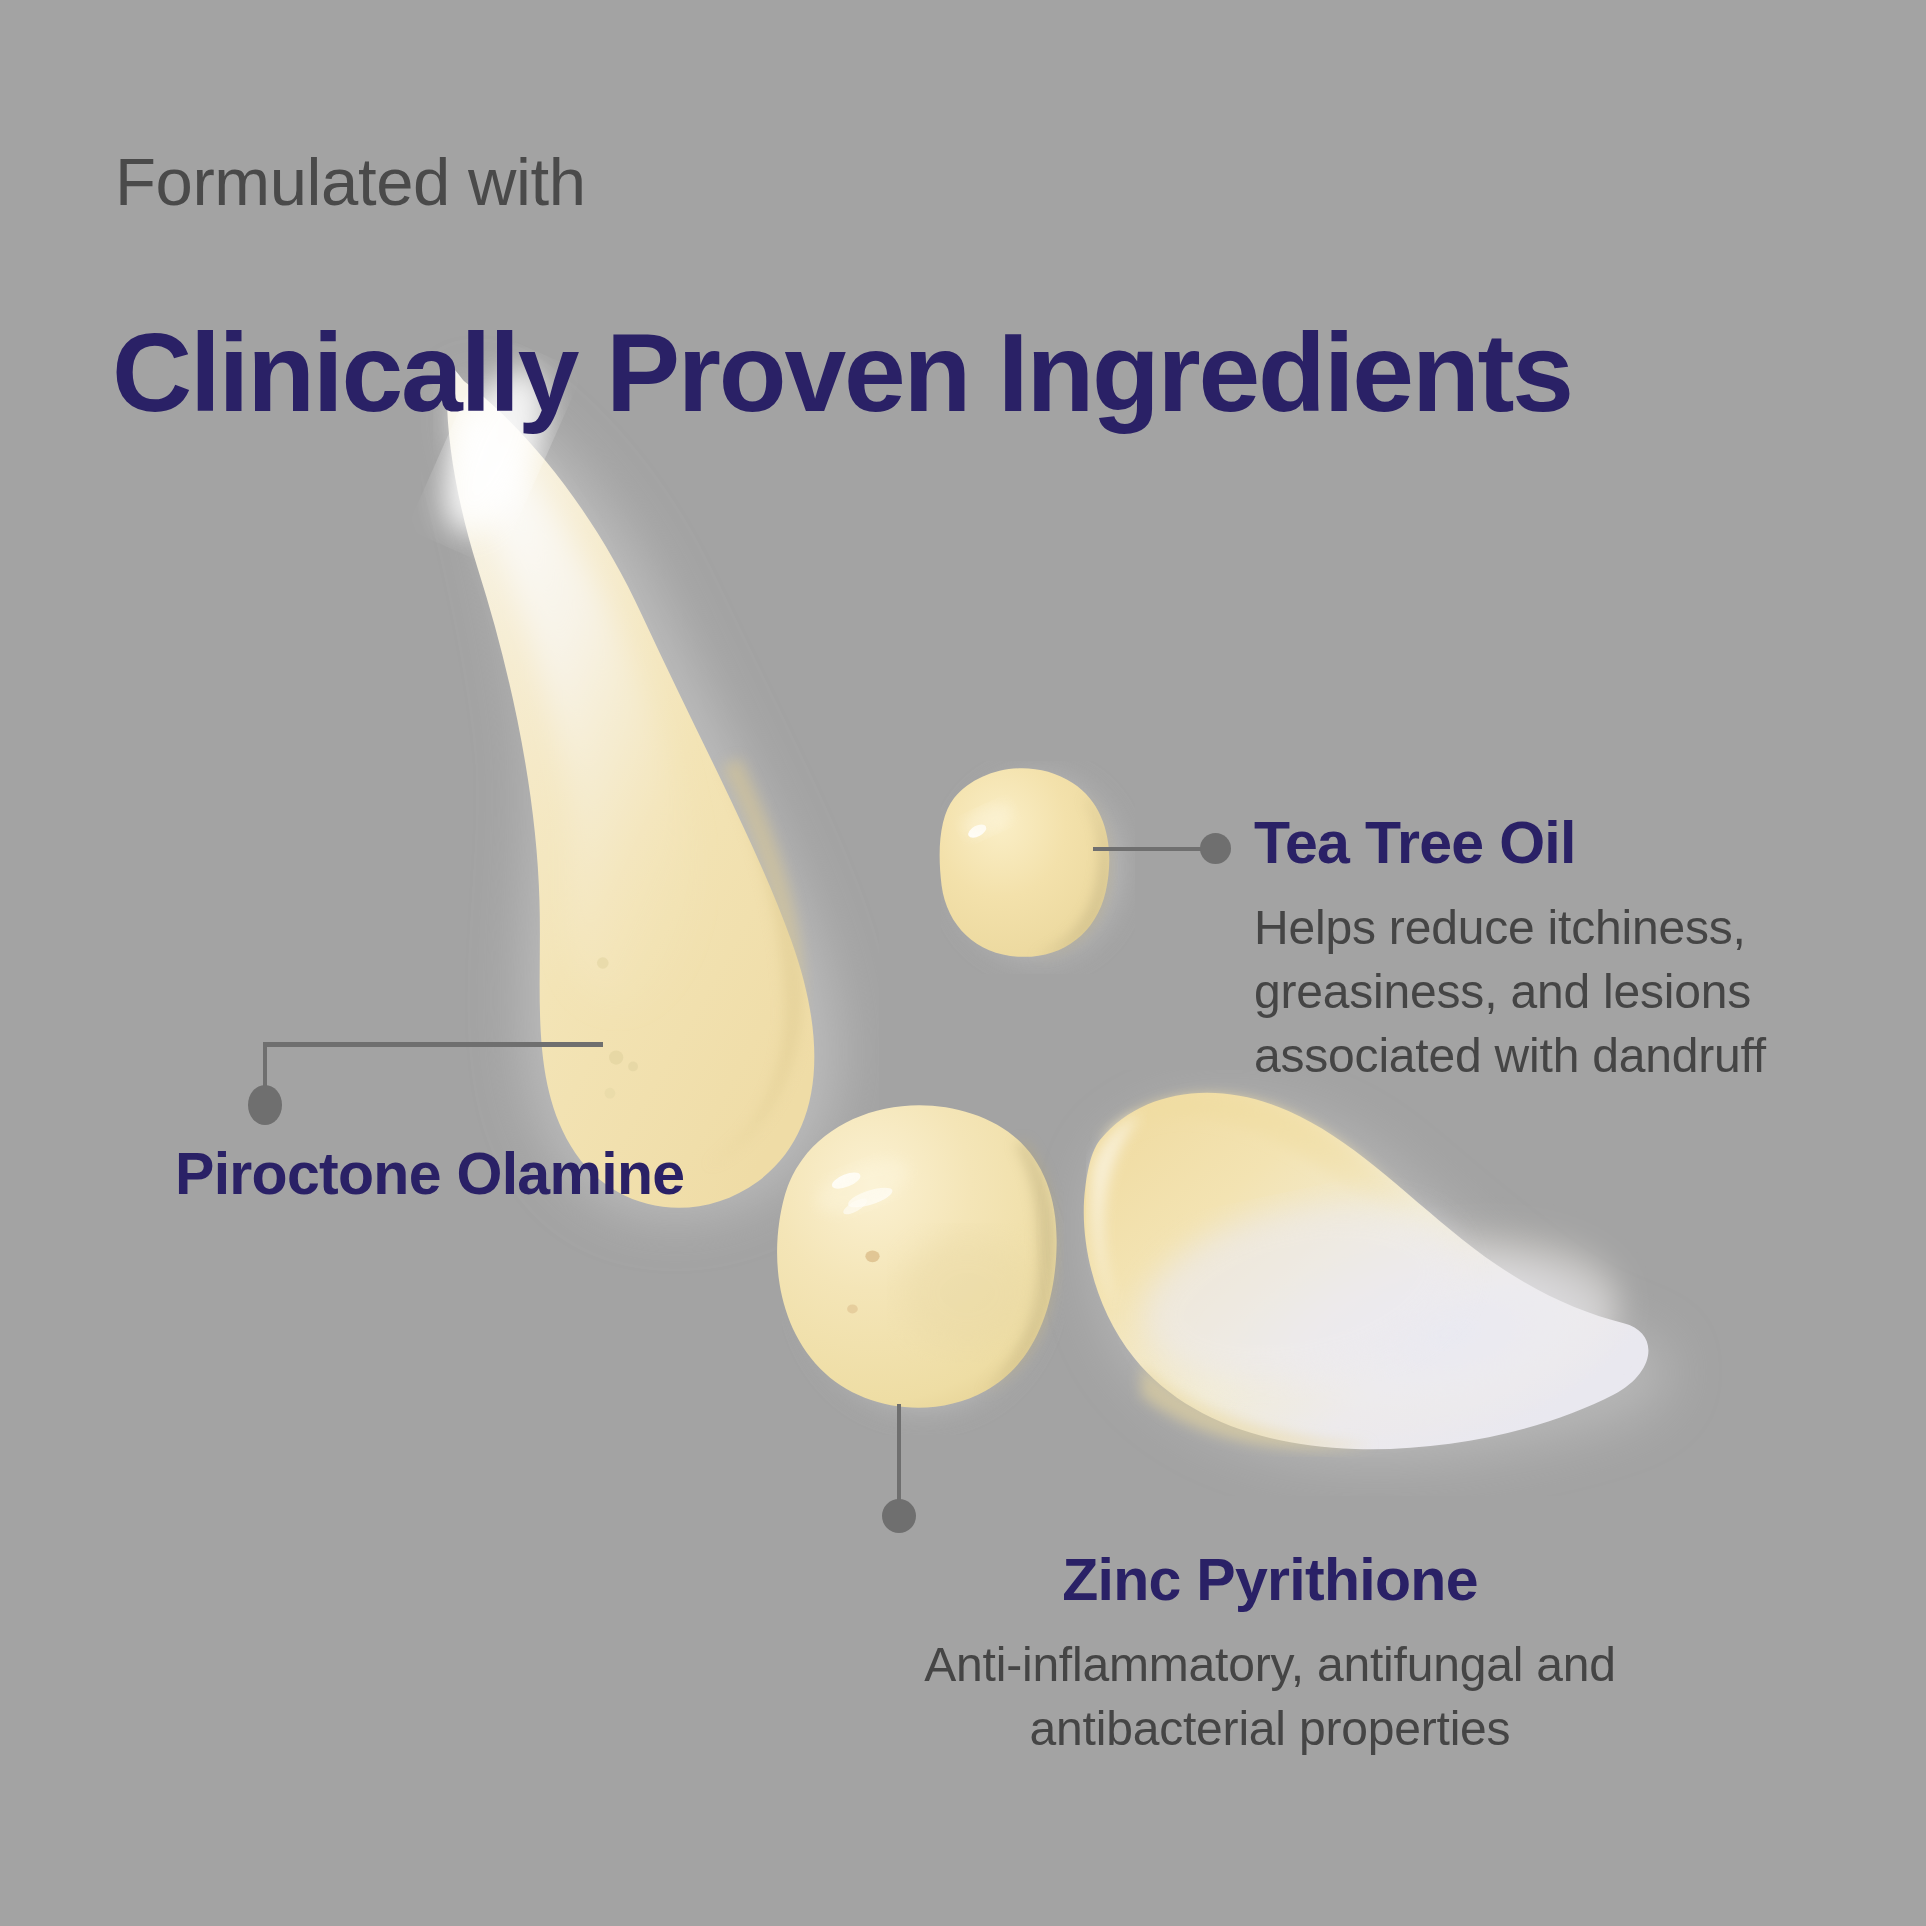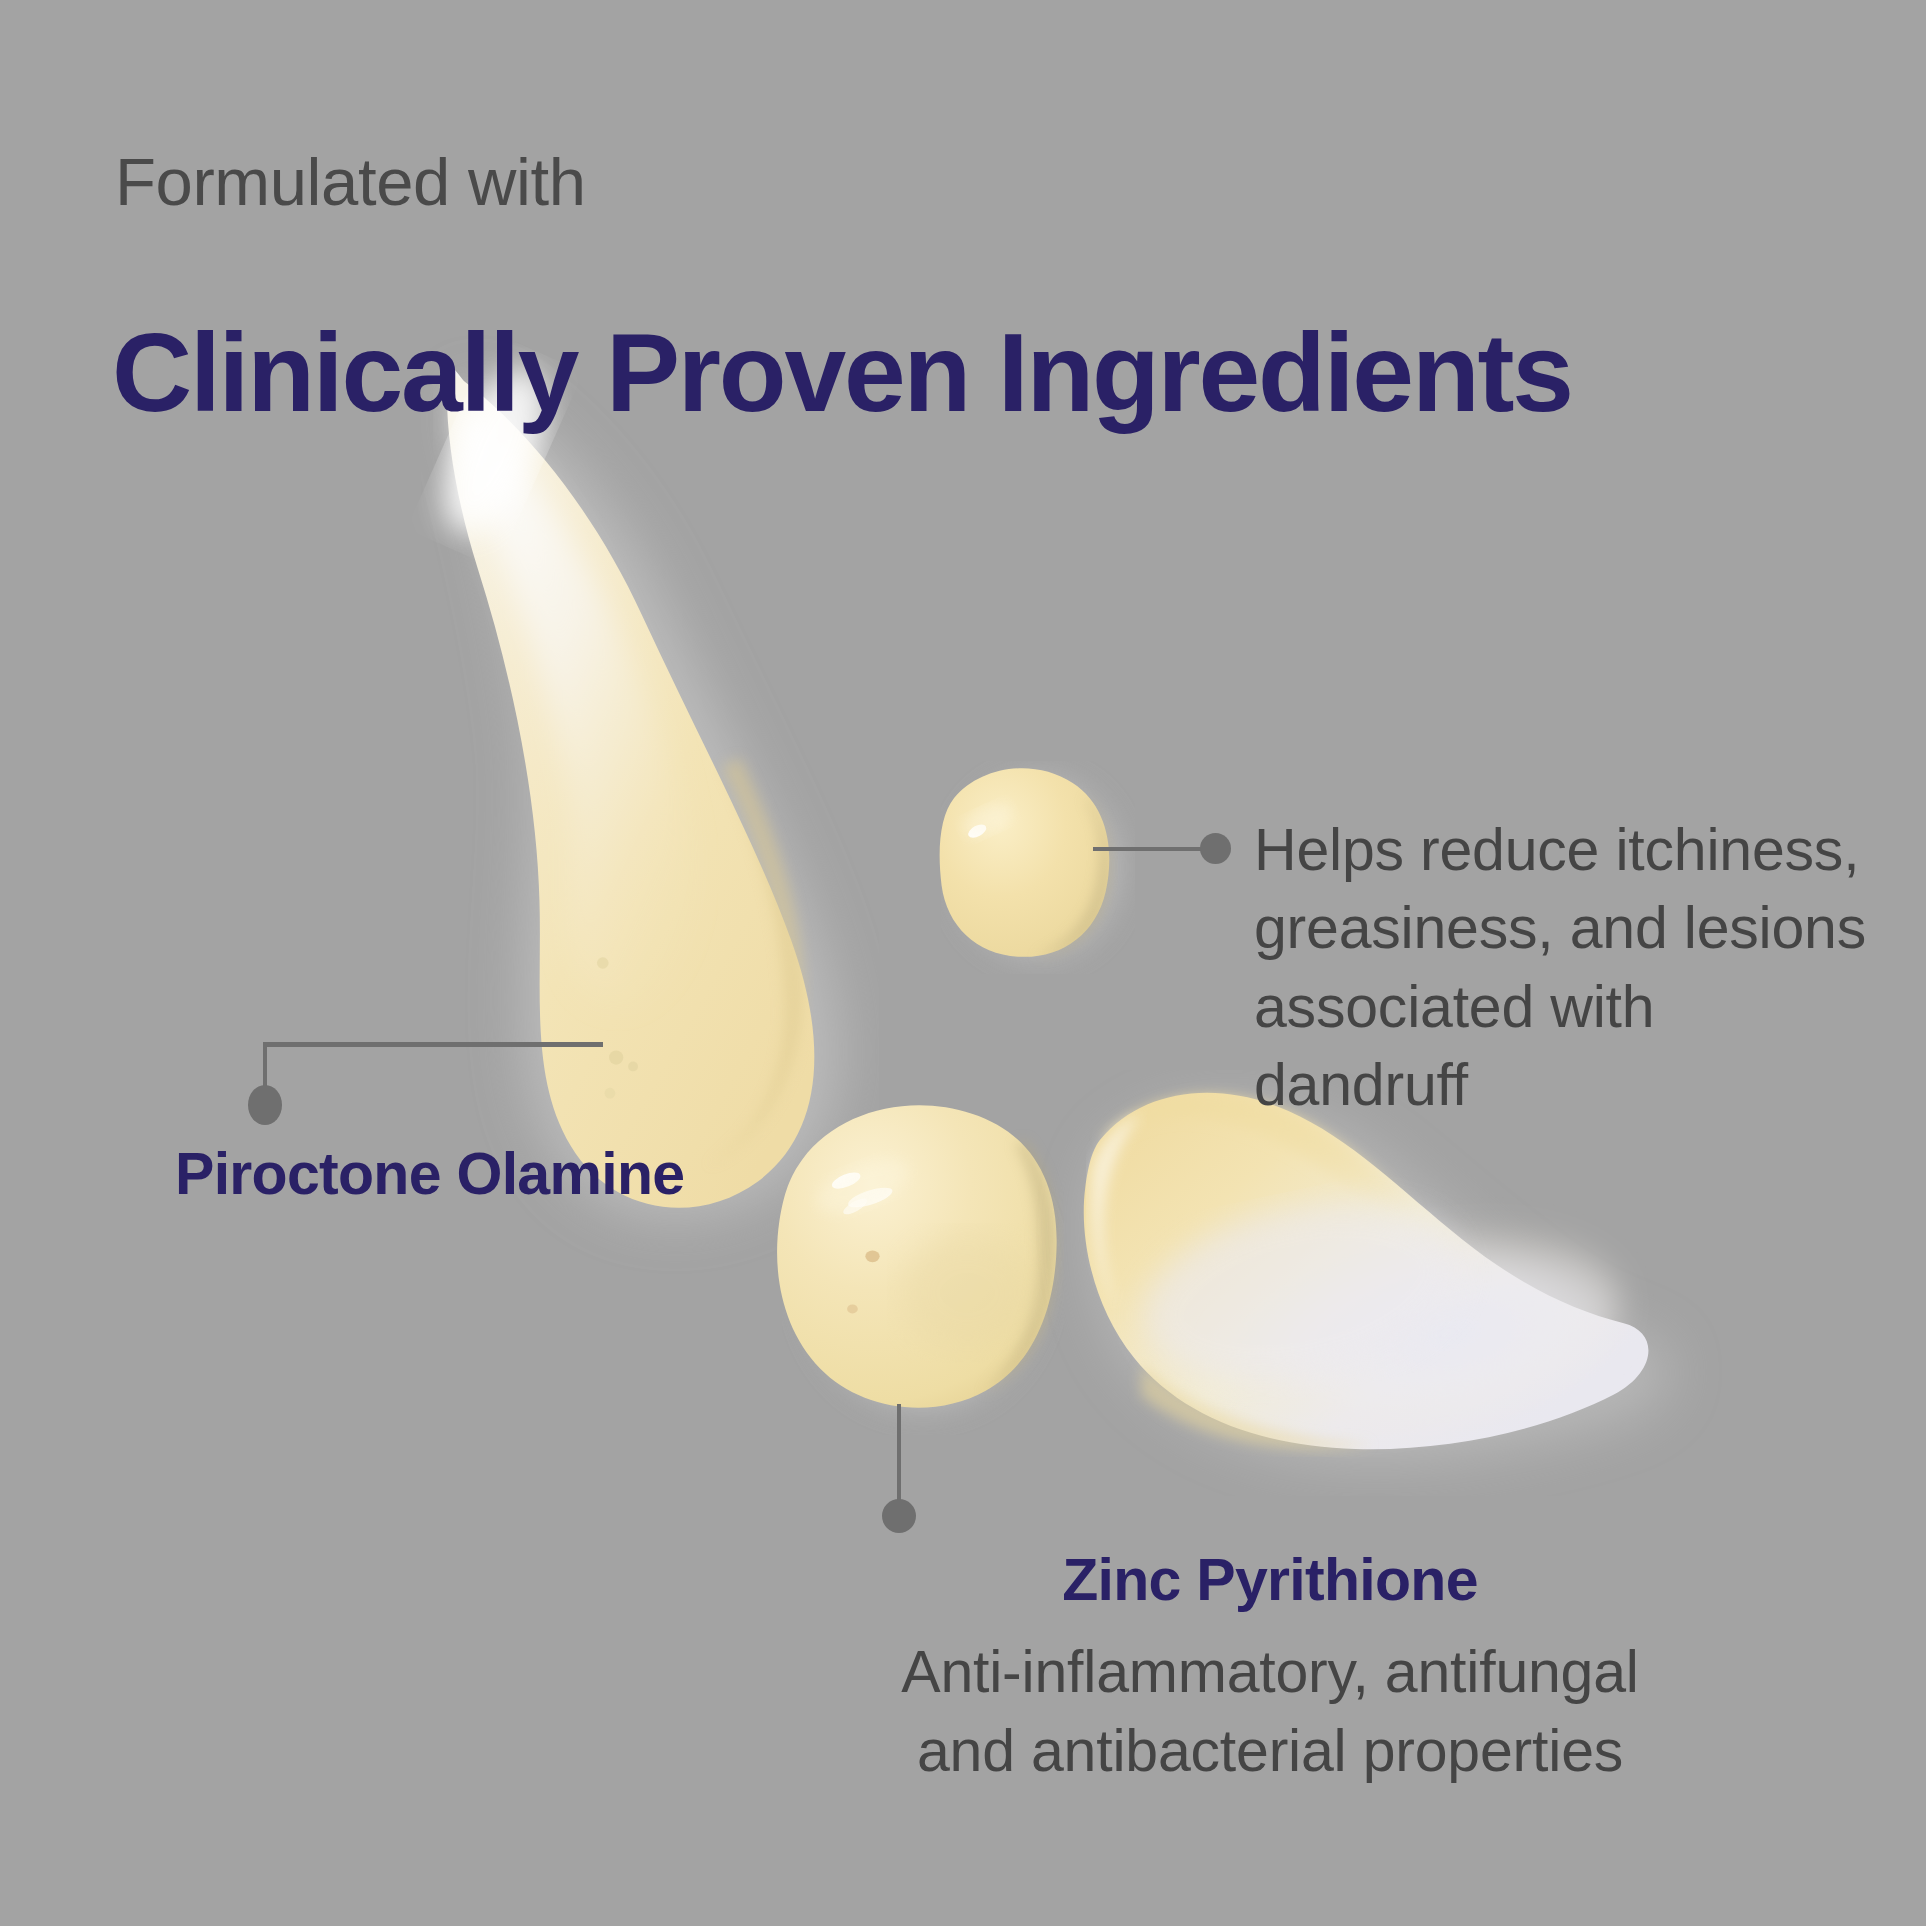--- a/index.html
+++ b/index.html
@@ -63,21 +63,21 @@
   .callout .title {
     font-size: 59px;
     font-weight: 700;
     color: #2a2166;
     letter-spacing: -0.7px;
     line-height: 1.1;
     margin: 0 0 20.5px 0;
     white-space: nowrap;
   }
   .callout .desc {
-    font-size: 59px;
+    font-size: 48px;
     font-weight: 400;
     color: #454545;
     letter-spacing: -0.2px;
     line-height: 1.33;
     margin: 0;
   }
 
   #callout-tea   { left: 1254px; top: 811px; width: 624px; }
   #callout-piro  { left: 131px;  top: 1142px; width: 633px; margin-left: 44px; }
   #callout-zinc  { left: 891px; top: 1548px; width: 758px; text-align: center; }
@@ -312,20 +312,21 @@
   <div class="dot" id="dot-tea"></div>
 
   <div class="leader" id="lead-piro-h"></div>
   <div class="leader" id="lead-piro-v"></div>
   <div class="dot" id="dot-piro"></div>
 
   <div class="leader" id="lead-zinc-v"></div>
   <div class="dot" id="dot-zinc"></div>
 
   <div class="callout" id="callout-tea">
+    <div class="title">Tea Tree Oil</div>
     <div class="desc">Helps reduce itchiness, greasiness, and lesions associated with dandruff</div>
   </div>
 
   <div class="callout" id="callout-piro">
     <div class="title">Piroctone Olamine</div>
   </div>
 
   <div class="callout" id="callout-zinc">
     <div class="title">Zinc Pyrithione</div>
     <div class="desc">Anti-inflammatory, antifungal and antibacterial properties</div>

